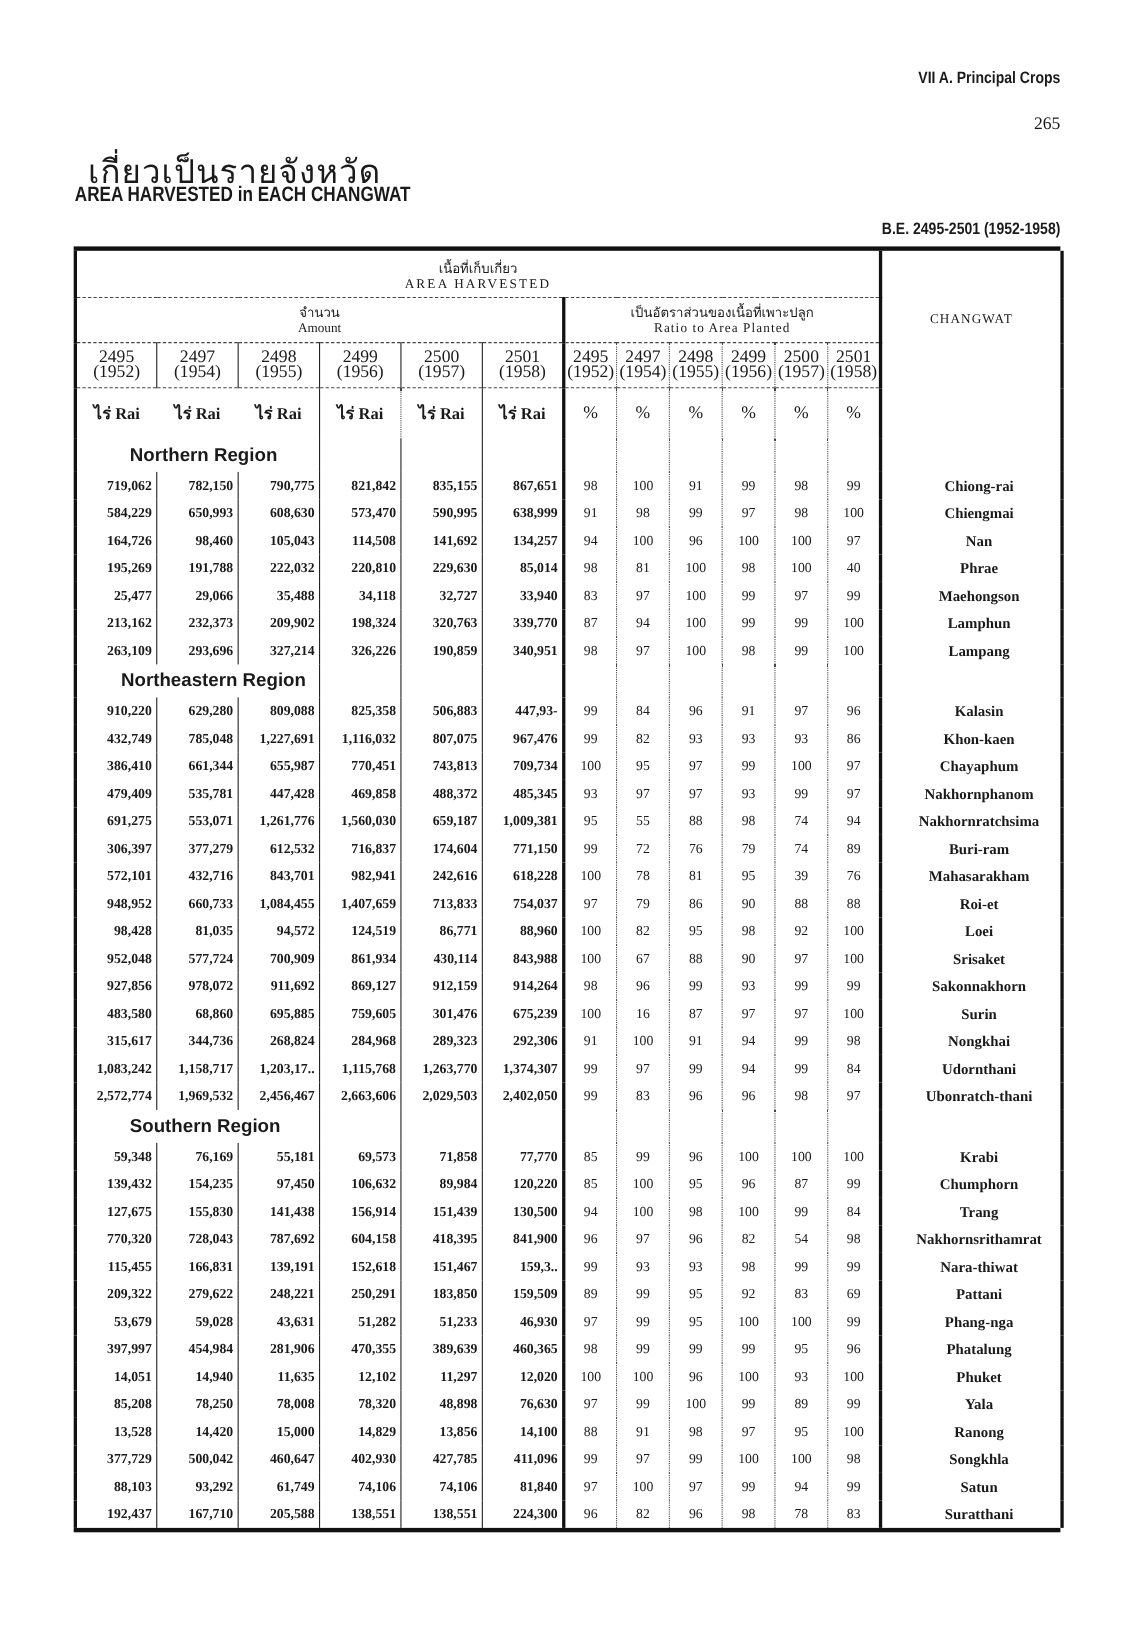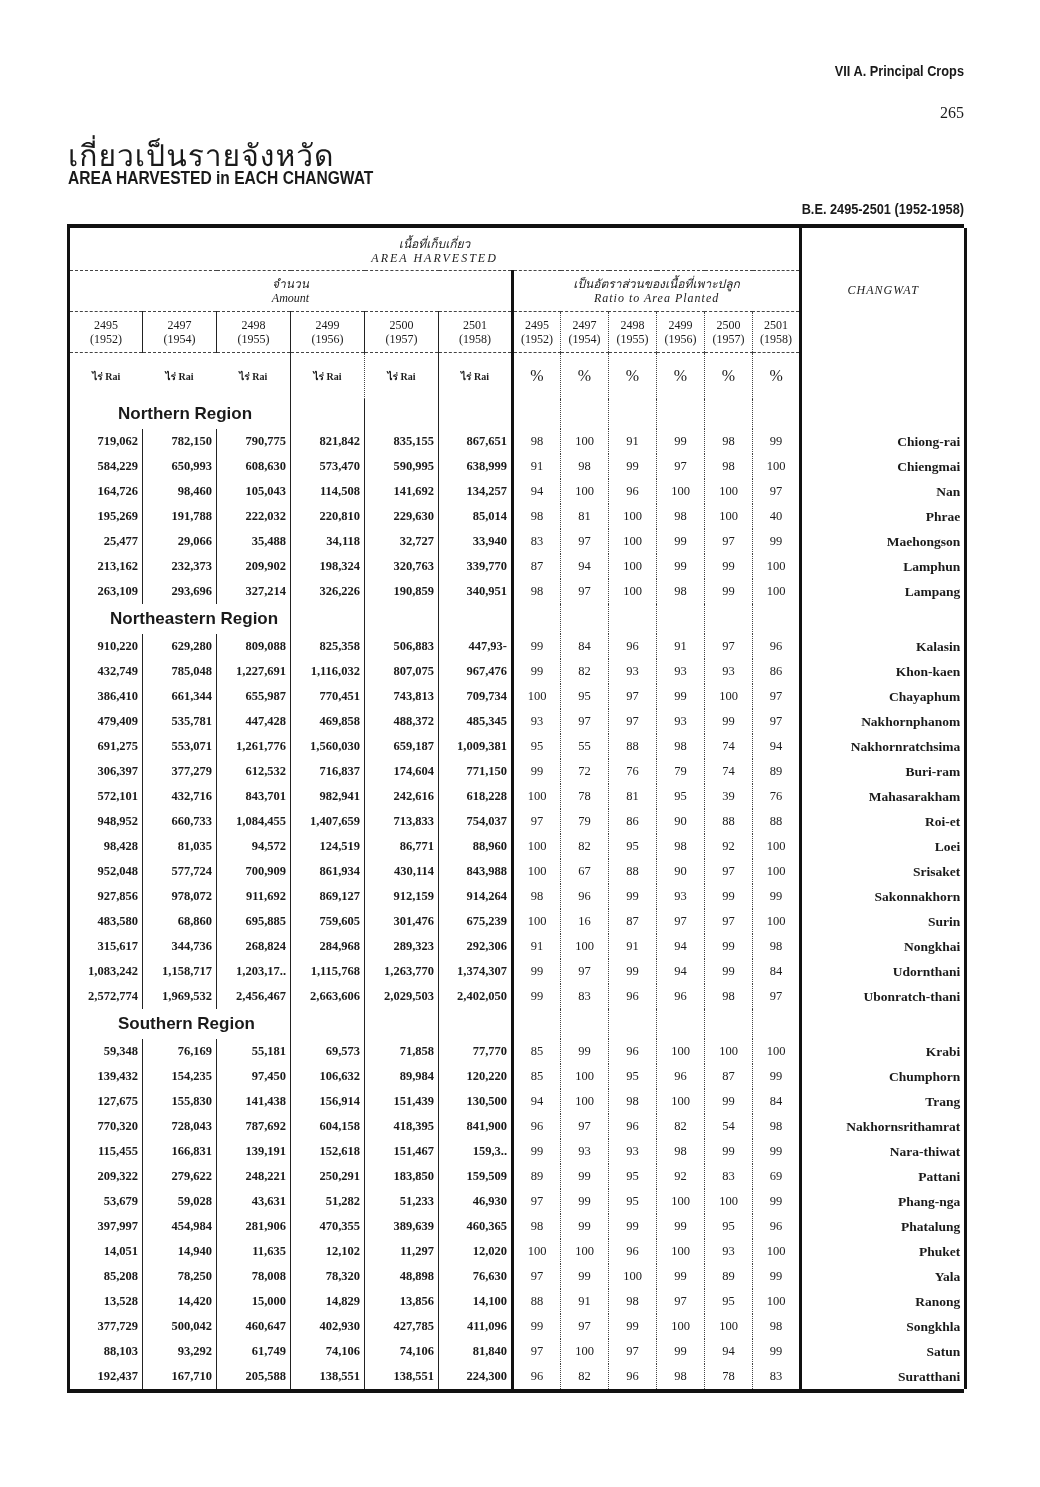--- a/index.html
+++ b/index.html
@@ -1,41 +1,41 @@
 <!DOCTYPE html>
 <html><head>
   <meta charset="utf-8">
   <style>
     html, body { margin: 0; padding: 0; background: #ffffff; }
     body { width: 1040px; height: 1487px; position: relative; overflow: hidden; color: #1a1a1a; }
     .sans { font-family: "Liberation Sans", "DejaVu Sans", sans-serif; }
     .serif { font-family: "Liberation Serif", "DejaVu Serif", serif; }
     #section-label { position: absolute; top: 62px; right: 76px; font-size: 15px; font-weight: bold; transform: scaleX(0.85); transform-origin: right; }
     #page-number { position: absolute; top: 104px; right: 76px; font-size: 16px; margin-left: 11px; }
-    #title-thai { position: absolute; top: 132px; left: 68px; font-size: 30px; letter-spacing: 1px; }
+    #title-thai { position: absolute; top: 132px; left: 80px; font-size: 30px; letter-spacing: 1px; }
     #title-en { position: absolute; top: 167px; left: 68px; font-size: 19px; font-weight: bold; transform: scaleX(0.82); transform-origin: left; }
     #period { position: absolute; top: 200px; right: 76px; font-size: 15px; font-weight: bold; transform: scaleX(0.85); transform-origin: right; }
 
     #table-wrap { position: absolute; top: 224px; left: 67px; width: 897px; border-top: 4px solid #111; border-bottom: 4px solid #111; }
     table { border-collapse: collapse; width: 100%; table-layout: fixed; }
     td, th { padding: 0; }
     .frame-l { border-left: 3px solid #111; }
     .frame-r { border-right: 3px solid #111; }
-    .hdr-top th { font-weight: normal; font-size: 12px; line-height: 14px; text-align: center; font-style: italic; }
+    .hdr-top th { font-weight: normal; font-size: 12px; line-height: 14px; text-align: center; }
     .hdr-top .thai { font-size: 12px; }
     .dash-b { border-bottom: 1px dashed #444; }
     .vl { border-left: 1px solid #222; }
     .vl-dot { border-left: 1px dotted #444; }
     .vl-bold { border-left: 3px solid #111; }
-    .years th { font-size: 12px; line-height: 14px; font-weight: normal; height: 40px; margin-top: 40px; }
-    .units td { font-size: 10px; text-align: center; height: 46px; font-weight: bold; }
+    .years th { font-size: 16px; line-height: 14px; font-weight: normal; height: 40px; margin-top: 40px; }
+    .units td { font-size: 15px; text-align: center; height: 46px; font-weight: bold; }
     .units .pct { font-weight: normal; font-size: 16px; }
     .row td { font-size: 12.5px; height: 25px; text-align: right; padding-right: 4px; white-space: nowrap; }
     .row td.pct { text-align: center; padding-right: 0; }
-    .row td.cw { text-align: right; padding-left: 18px; font-size: 13.5px; font-weight: bold; }
+    .row td.cw { text-align: center; padding-left: 18px; font-size: 13.5px; font-weight: bold; }
     .row td.amt { font-weight: bold; }
     .chg-hdr { font-size: 13px; letter-spacing: 1px; }
   </style>
 </head>
 <body>
 
 <div id="section-label" class="sans">VII A. Principal Crops</div>
 <div id="page-number" class="serif">265</div>
 <div id="title-thai" class="sans">เกี่ยวเป็นรายจังหวัด</div>
 <div id="title-en" class="sans">AREA HARVESTED in EACH CHANGWAT</div>

